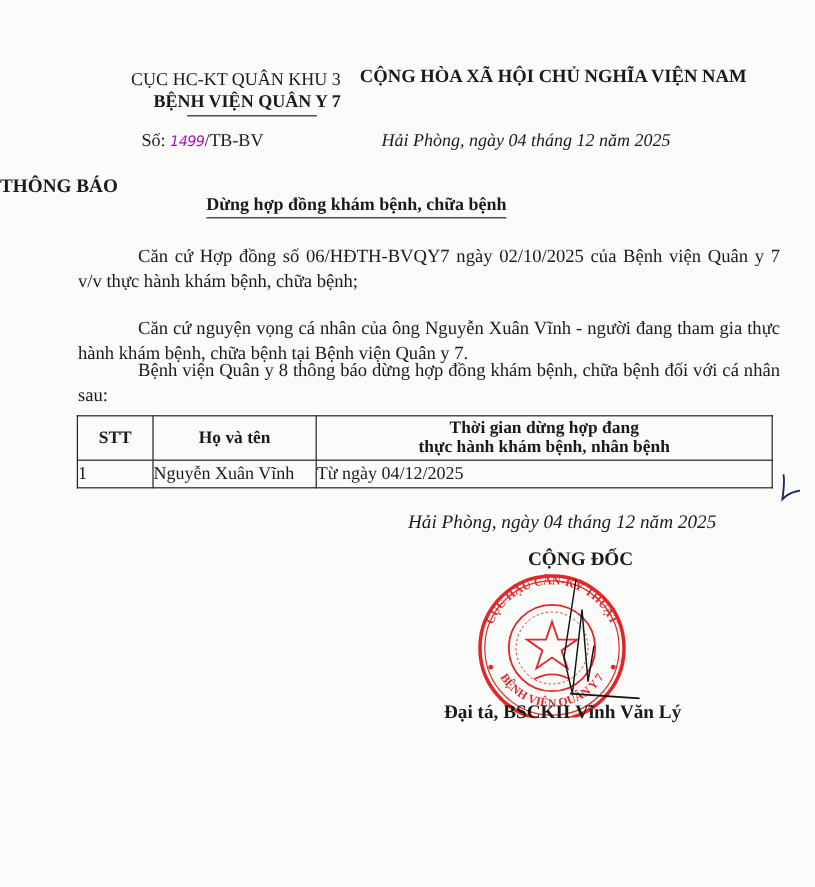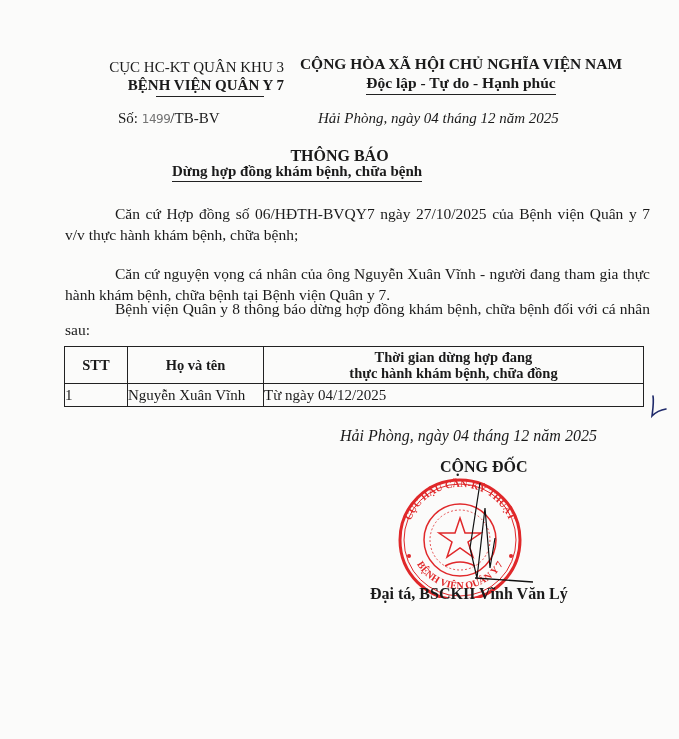--- a/index.html
+++ b/index.html
@@ -12,23 +12,23 @@
     }
     .abs { position: absolute; }
     .hdr-left { left: 62px; top: 58px; width: 222px; text-align: right; font-size: 15px; line-height: 18px; }
     .hdr-left .org1 { font-weight: normal; }
     .hdr-left .org2 { font-weight: bold; position: relative; display: inline-block; }
     .hdr-left .org2::after { content: ""; position: absolute; left: 28px; right: 20px; bottom: -3px; height: 1px; background: #222; }
     .hdr-right { left: 280px; top: 54px; width: 362px; text-align: center; font-size: 15.5px; line-height: 19px; font-weight: bold; }
     .hdr-right .motto { display: inline-block; position: relative; }
     .hdr-right .motto::after { content: ""; position: absolute; left: 0; right: 0; bottom: -3px; height: 1px; background: #222; }
     .docno { left: 118px; top: 110px; font-size: 15px; }
-    .docno .hand { font-family: "DejaVu Sans", sans-serif; font-size: 12px; color: #737373; letter-spacing: -0.5px; }
+    .docno .hand { font-family: "DejaVu Sans", sans-serif; font-style: italic; font-size: 12px; color: #a21caf; letter-spacing: -0.5px; }
     .place-date-top { left: 318px; top: 110px; font-size: 15px; font-style: italic; }
-    .title { left: 0; width: 679px; top: 146px; text-align: center; font-weight: bold; font-size: 16px; line-height: 20px; }
+    .title { left: 0; width: 679px; top: 146px; font-weight: bold; font-size: 16px; line-height: 20px; }
     .subtitle { left: 0; width: 594px; top: 163px; text-align: center; font-weight: bold; font-size: 15px; }
     .subtitle .ul { position: relative; }
     .subtitle .ul::after { content: ""; position: absolute; left: 0; right: 0; bottom: -3px; height: 1px; background: #222; }
     .para { left: 65px; width: 585px; font-size: 15.5px; line-height: 21px; text-align: justify; text-indent: 50px; }
     .p1 { top: 203px; } .p2 { top: 263px; } .p3 { top: 298px; }
     table.list { position: absolute; left: 64px; top: 346px; width: 580px; border-collapse: collapse; font-size: 15px; }
     table.list th, table.list td { border: 1.5px solid #222; padding: 0; }
     table.list th { font-weight: bold; height: 36px; line-height: 16px; font-size: 14.5px; }
     table.list td { height: 22px; }
     .col1 { width: 62px; } .col2 { width: 135px; }
@@ -41,46 +41,45 @@
 </head>
 <body>
 
 <div class="abs hdr-left">
   <div class="org1">CỤC HC-KT QUÂN KHU 3</div>
   <div class="org2">BỆNH VIỆN QUÂN Y 7</div>
 </div>
 
 <div class="abs hdr-right">
   <div>CỘNG HÒA XÃ HỘI CHỦ NGHĨA VIỆN NAM</div>
-  <div class="motto">Độc lập - Tự do - Hạnh phúc</div>
 </div>
 
 <div class="abs docno">
   <span>Số: </span><span class="hand">1499</span><span>/TB-BV</span>
 </div>
 
 <div class="abs place-date-top">Hải Phòng, ngày 04 tháng 12 năm 2025</div>
 
 <div class="abs title">THÔNG BÁO</div>
 <div class="abs subtitle">
   <span class="ul">Dừng hợp đồng khám bệnh, chữa bệnh</span>
 </div>
 
-<div class="abs para p1">Căn cứ Hợp đồng số 06/HĐTH-BVQY7 ngày 27/10/2025 của Bệnh viện Quân y 7 v/v thực hành khám bệnh, chữa bệnh;</div>
+<div class="abs para p1">Căn cứ Hợp đồng số 06/HĐTH-BVQY7 ngày 02/10/2025 của Bệnh viện Quân y 7 v/v thực hành khám bệnh, chữa bệnh;</div>
 <div class="abs para p2">Căn cứ nguyện vọng cá nhân của ông Nguyễn Xuân Vĩnh - người đang tham gia thực hành khám bệnh, chữa bệnh tại Bệnh viện Quân y 7.</div>
 <div class="abs para p3">Bệnh viện Quân y 8 thông báo dừng hợp đồng khám bệnh, chữa bệnh đối với cá nhân sau:</div>
 
 <table class="list">
   <thead>
     <tr>
       <th class="col1">STT</th>
       <th class="col2">Họ và tên</th>
       <th>
         <div>Thời gian dừng hợp đang</div>
-        <div>thực hành khám bệnh, chữa đồng</div>
+        <div>thực hành khám bệnh, nhân bệnh</div>
       </th>
     </tr>
   </thead>
   <tbody>
     <tr>
       <td>1</td>
       <td>Nguyễn Xuân Vĩnh</td>
       <td>Từ ngày 04/12/2025</td>
     </tr>
   </tbody>

